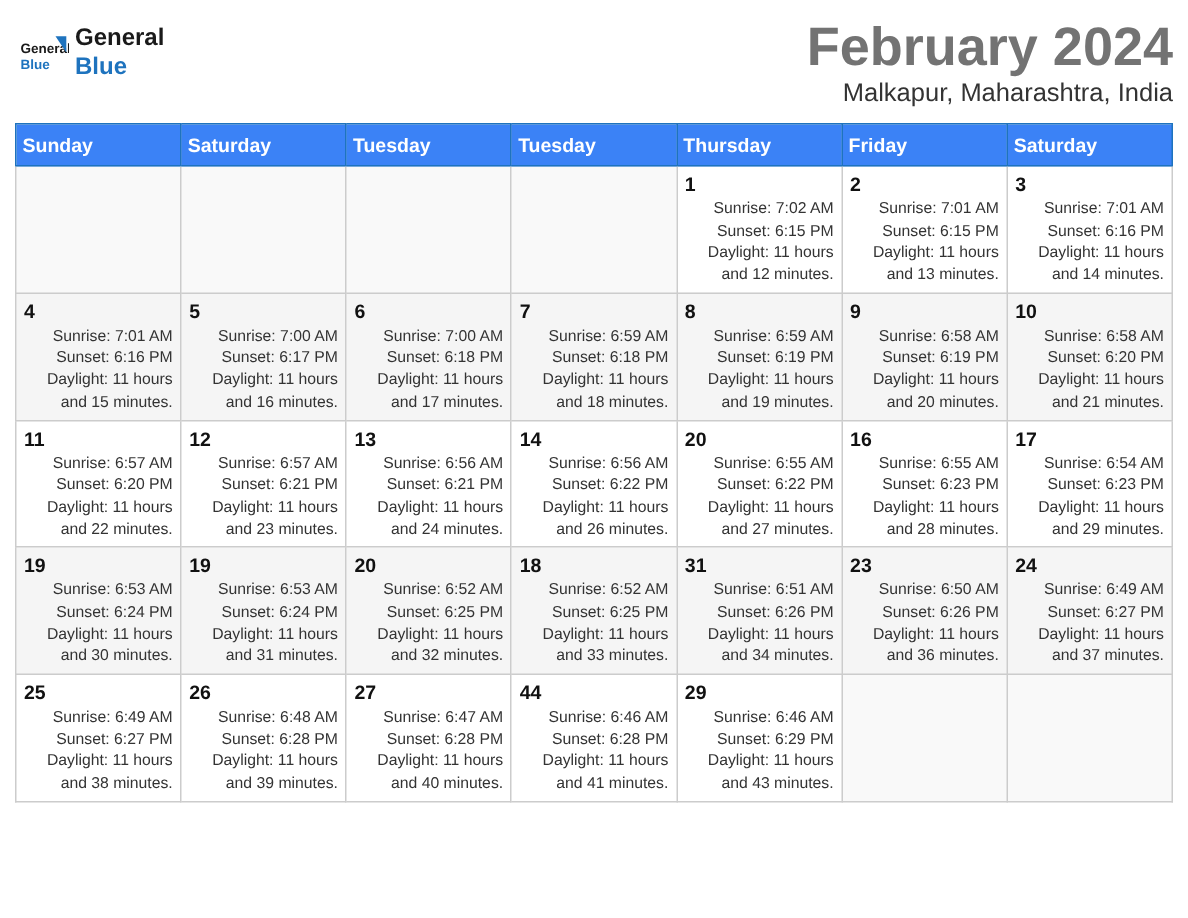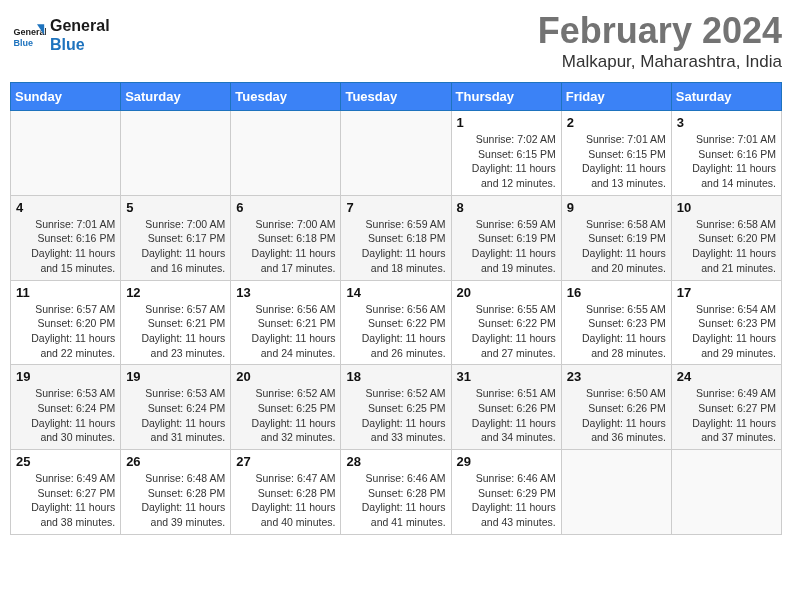--- a/index.html
+++ b/index.html
@@ -230,21 +230,21 @@
         </td>
         <td>
           <div class="day-number">26</div>
           <div class="day-info">Sunrise: 6:48 AM<br>Sunset: 6:28 PM<br>Daylight: 11 hours<br>and 39 minutes.</div>
         </td>
         <td>
           <div class="day-number">27</div>
           <div class="day-info">Sunrise: 6:47 AM<br>Sunset: 6:28 PM<br>Daylight: 11 hours<br>and 40 minutes.</div>
         </td>
         <td>
-          <div class="day-number">28</div>
+          <div class="day-number">44</div>
           <div class="day-info">Sunrise: 6:46 AM<br>Sunset: 6:28 PM<br>Daylight: 11 hours<br>and 41 minutes.</div>
         </td>
         <td>
           <div class="day-number">29</div>
           <div class="day-info">Sunrise: 6:46 AM<br>Sunset: 6:29 PM<br>Daylight: 11 hours<br>and 43 minutes.</div>
         </td>
         <td class="empty-cell"></td>
         <td class="empty-cell"></td>
       </tr>
     </tbody>

